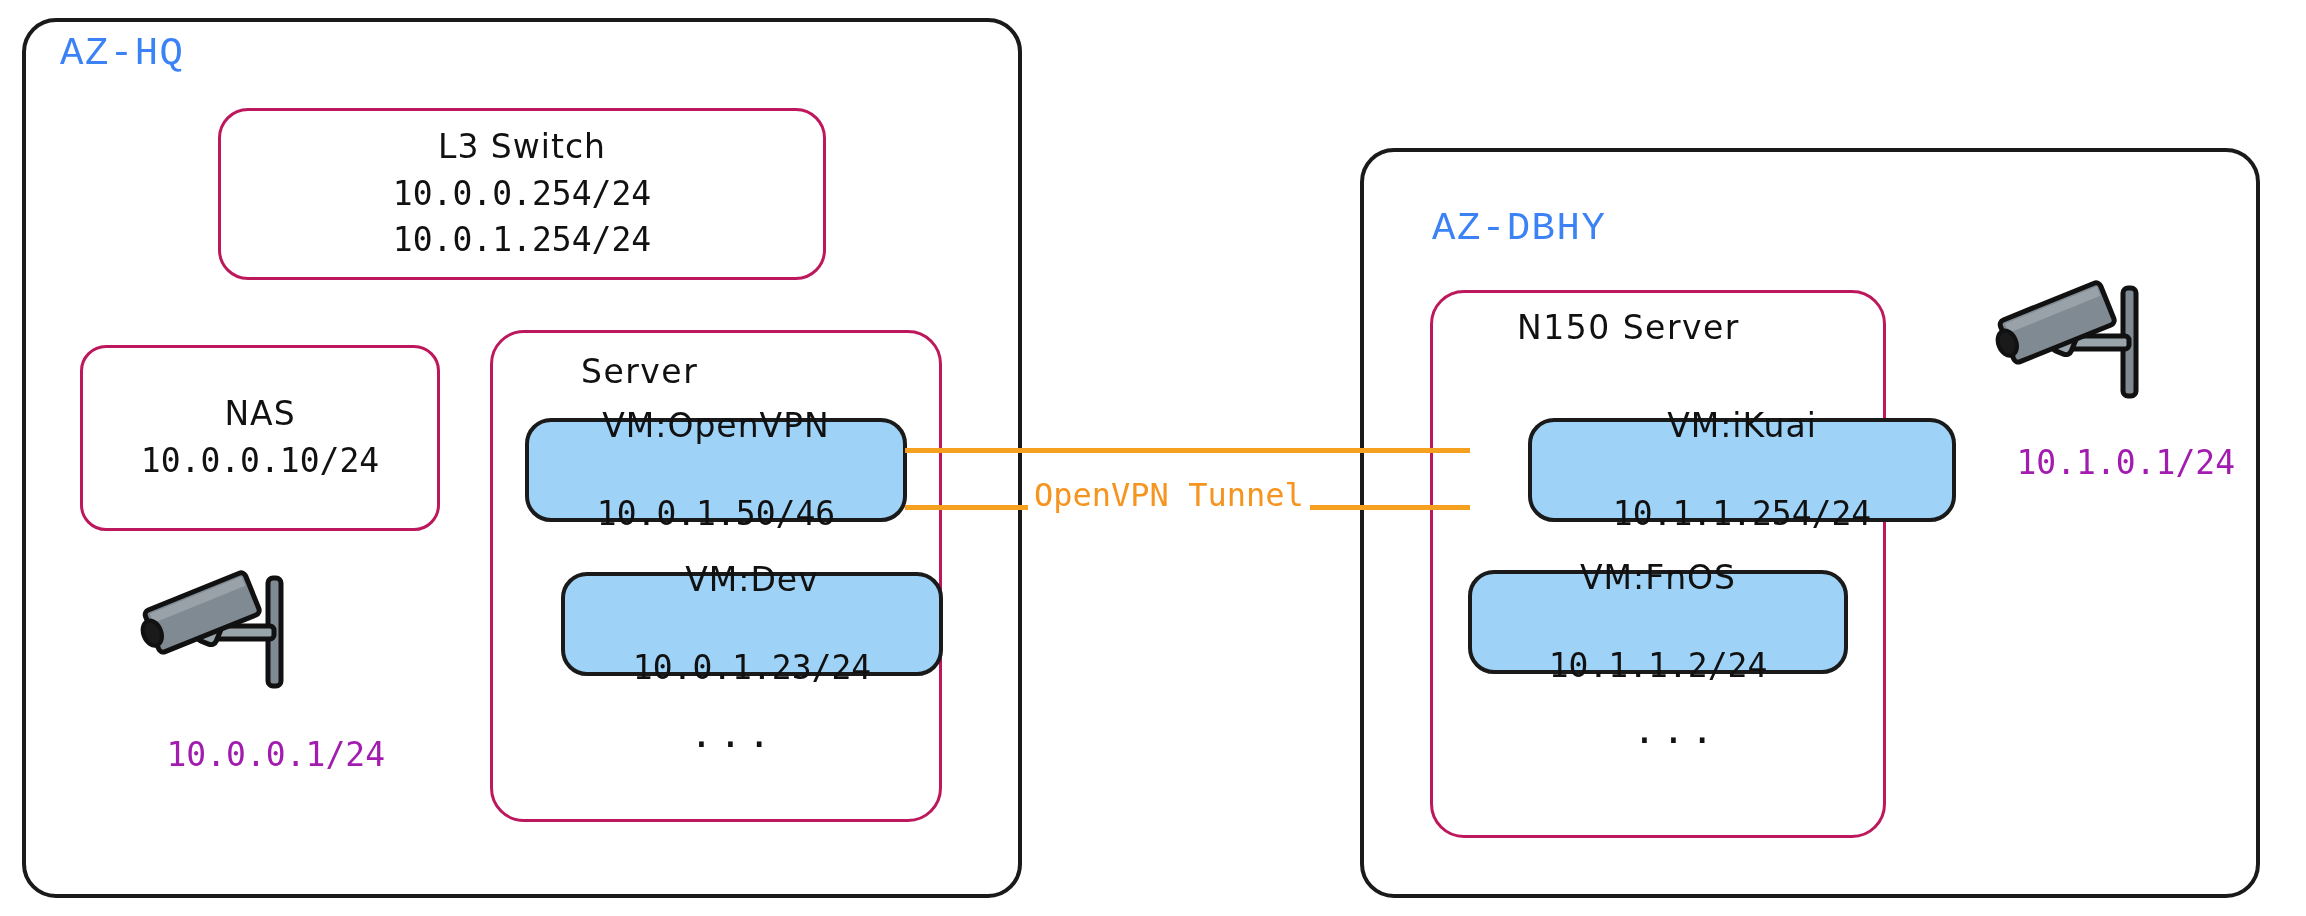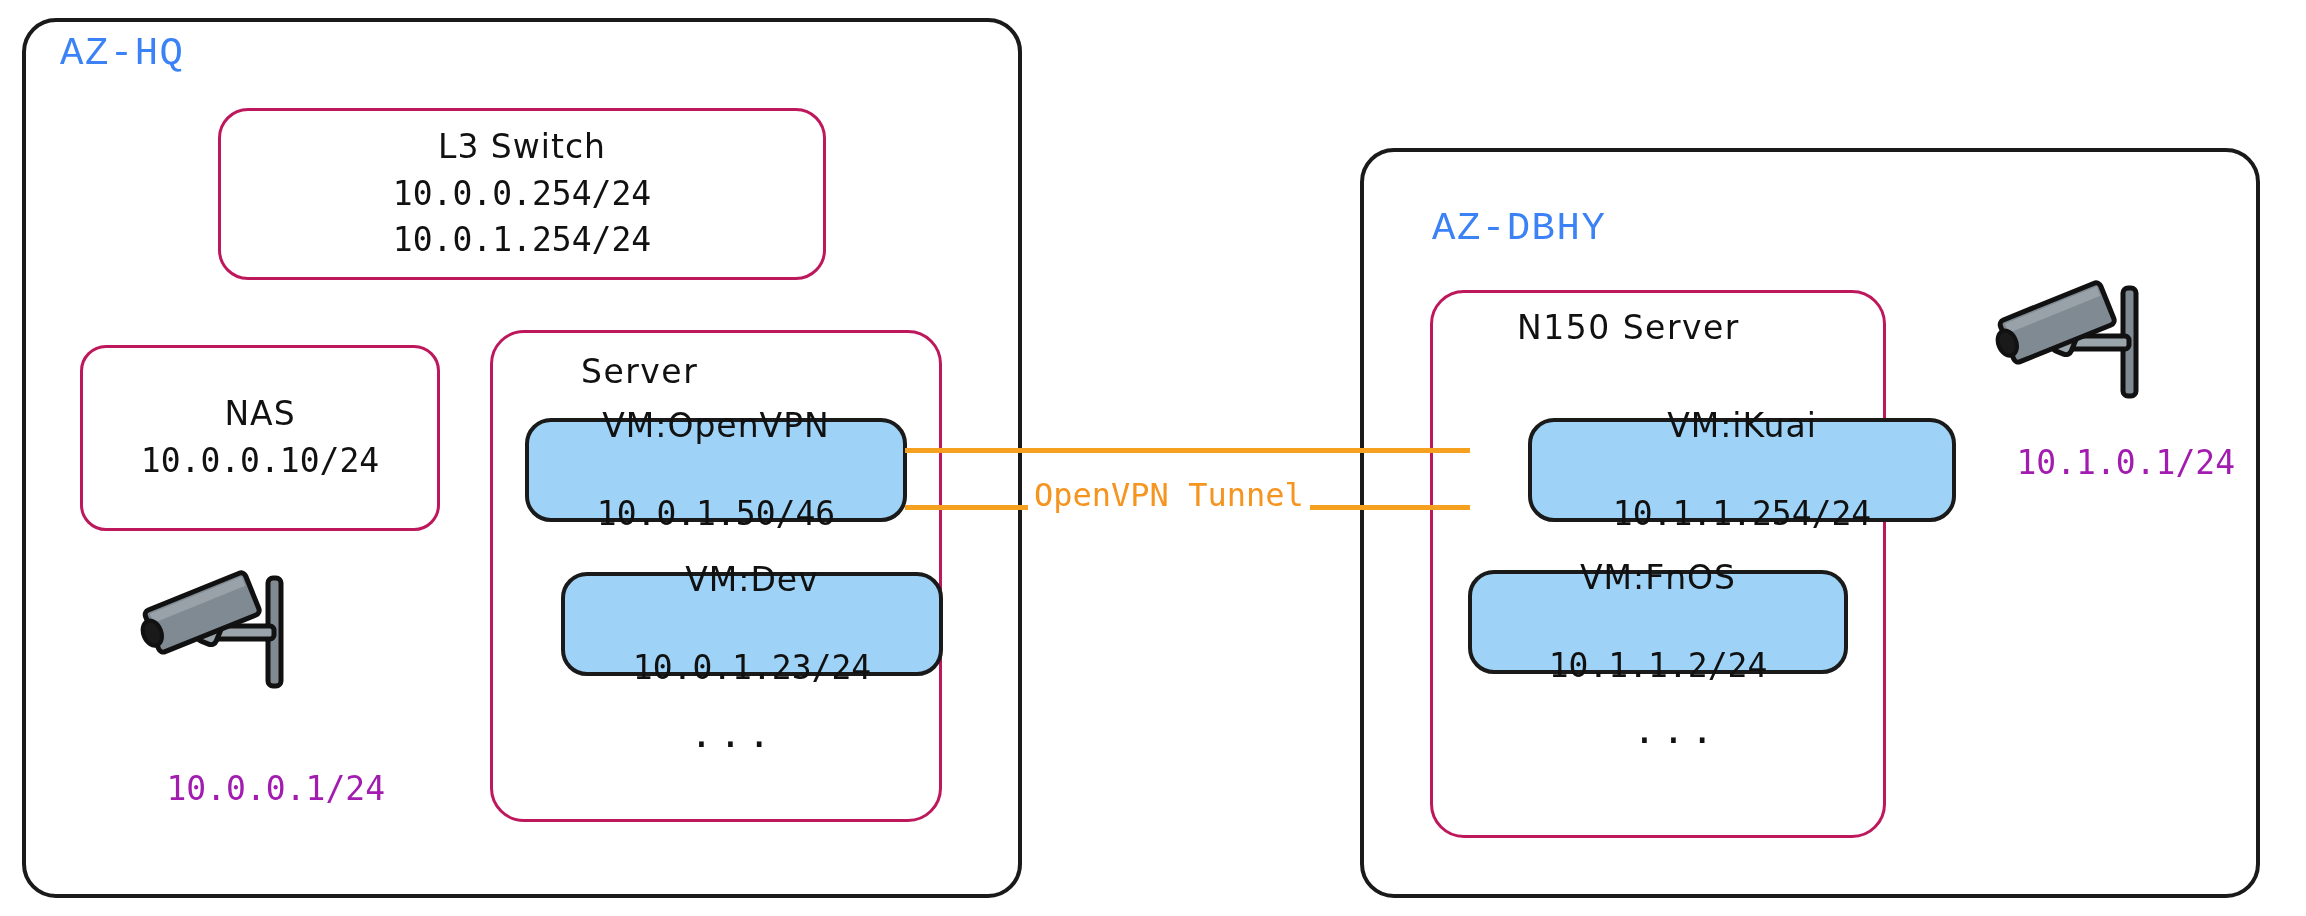--- a/index.html
+++ b/index.html
@@ -169,21 +169,21 @@
 
       <g transform="rotate(-22 62 42)">
         <rect x="8" y="20" width="108" height="45" rx="5" fill="#7f8a93" stroke="#111111" stroke-width="5"></rect>
 
         <path d="M13 24 L112 24 L112 34 L13 34 Z" fill="#99a2a9" stroke="none"></path>
 
         <ellipse cx="8" cy="43" rx="9" ry="13" fill="#1a1a1a" stroke="#111111" stroke-width="4"></ellipse>
       </g>
     </svg>
   </div>
-  <div class="ip-caption" style="left:135px; top:769px; width:250px;">10.0.0.1/24</div>
+  <div class="ip-caption" style="left:135px; top:735px; width:250px;">10.0.0.1/24</div>
 
   <div class="group" style="left:1360px; top:148px; width:900px; height:750px;"></div>
   <div class="group-label" style="left:1432px; top:207px;">AZ-DBHY</div>
 
   <div class="node" style="left:1430px; top:290px; width:456px; height:252px; height:548px; justify-content:flex-start; border-radius:34px;"></div>
   <div class="box-title" style="left:1485px; top:308px;margin-left:32px;">N150 Server</div>
 
   <div class="vm" style="left:1528px; top:418px; width:428px; height:104px;">
     <div class="line line-title">VM:iKuai</div>
     <div class="line">10.1.1.254/24</div>

